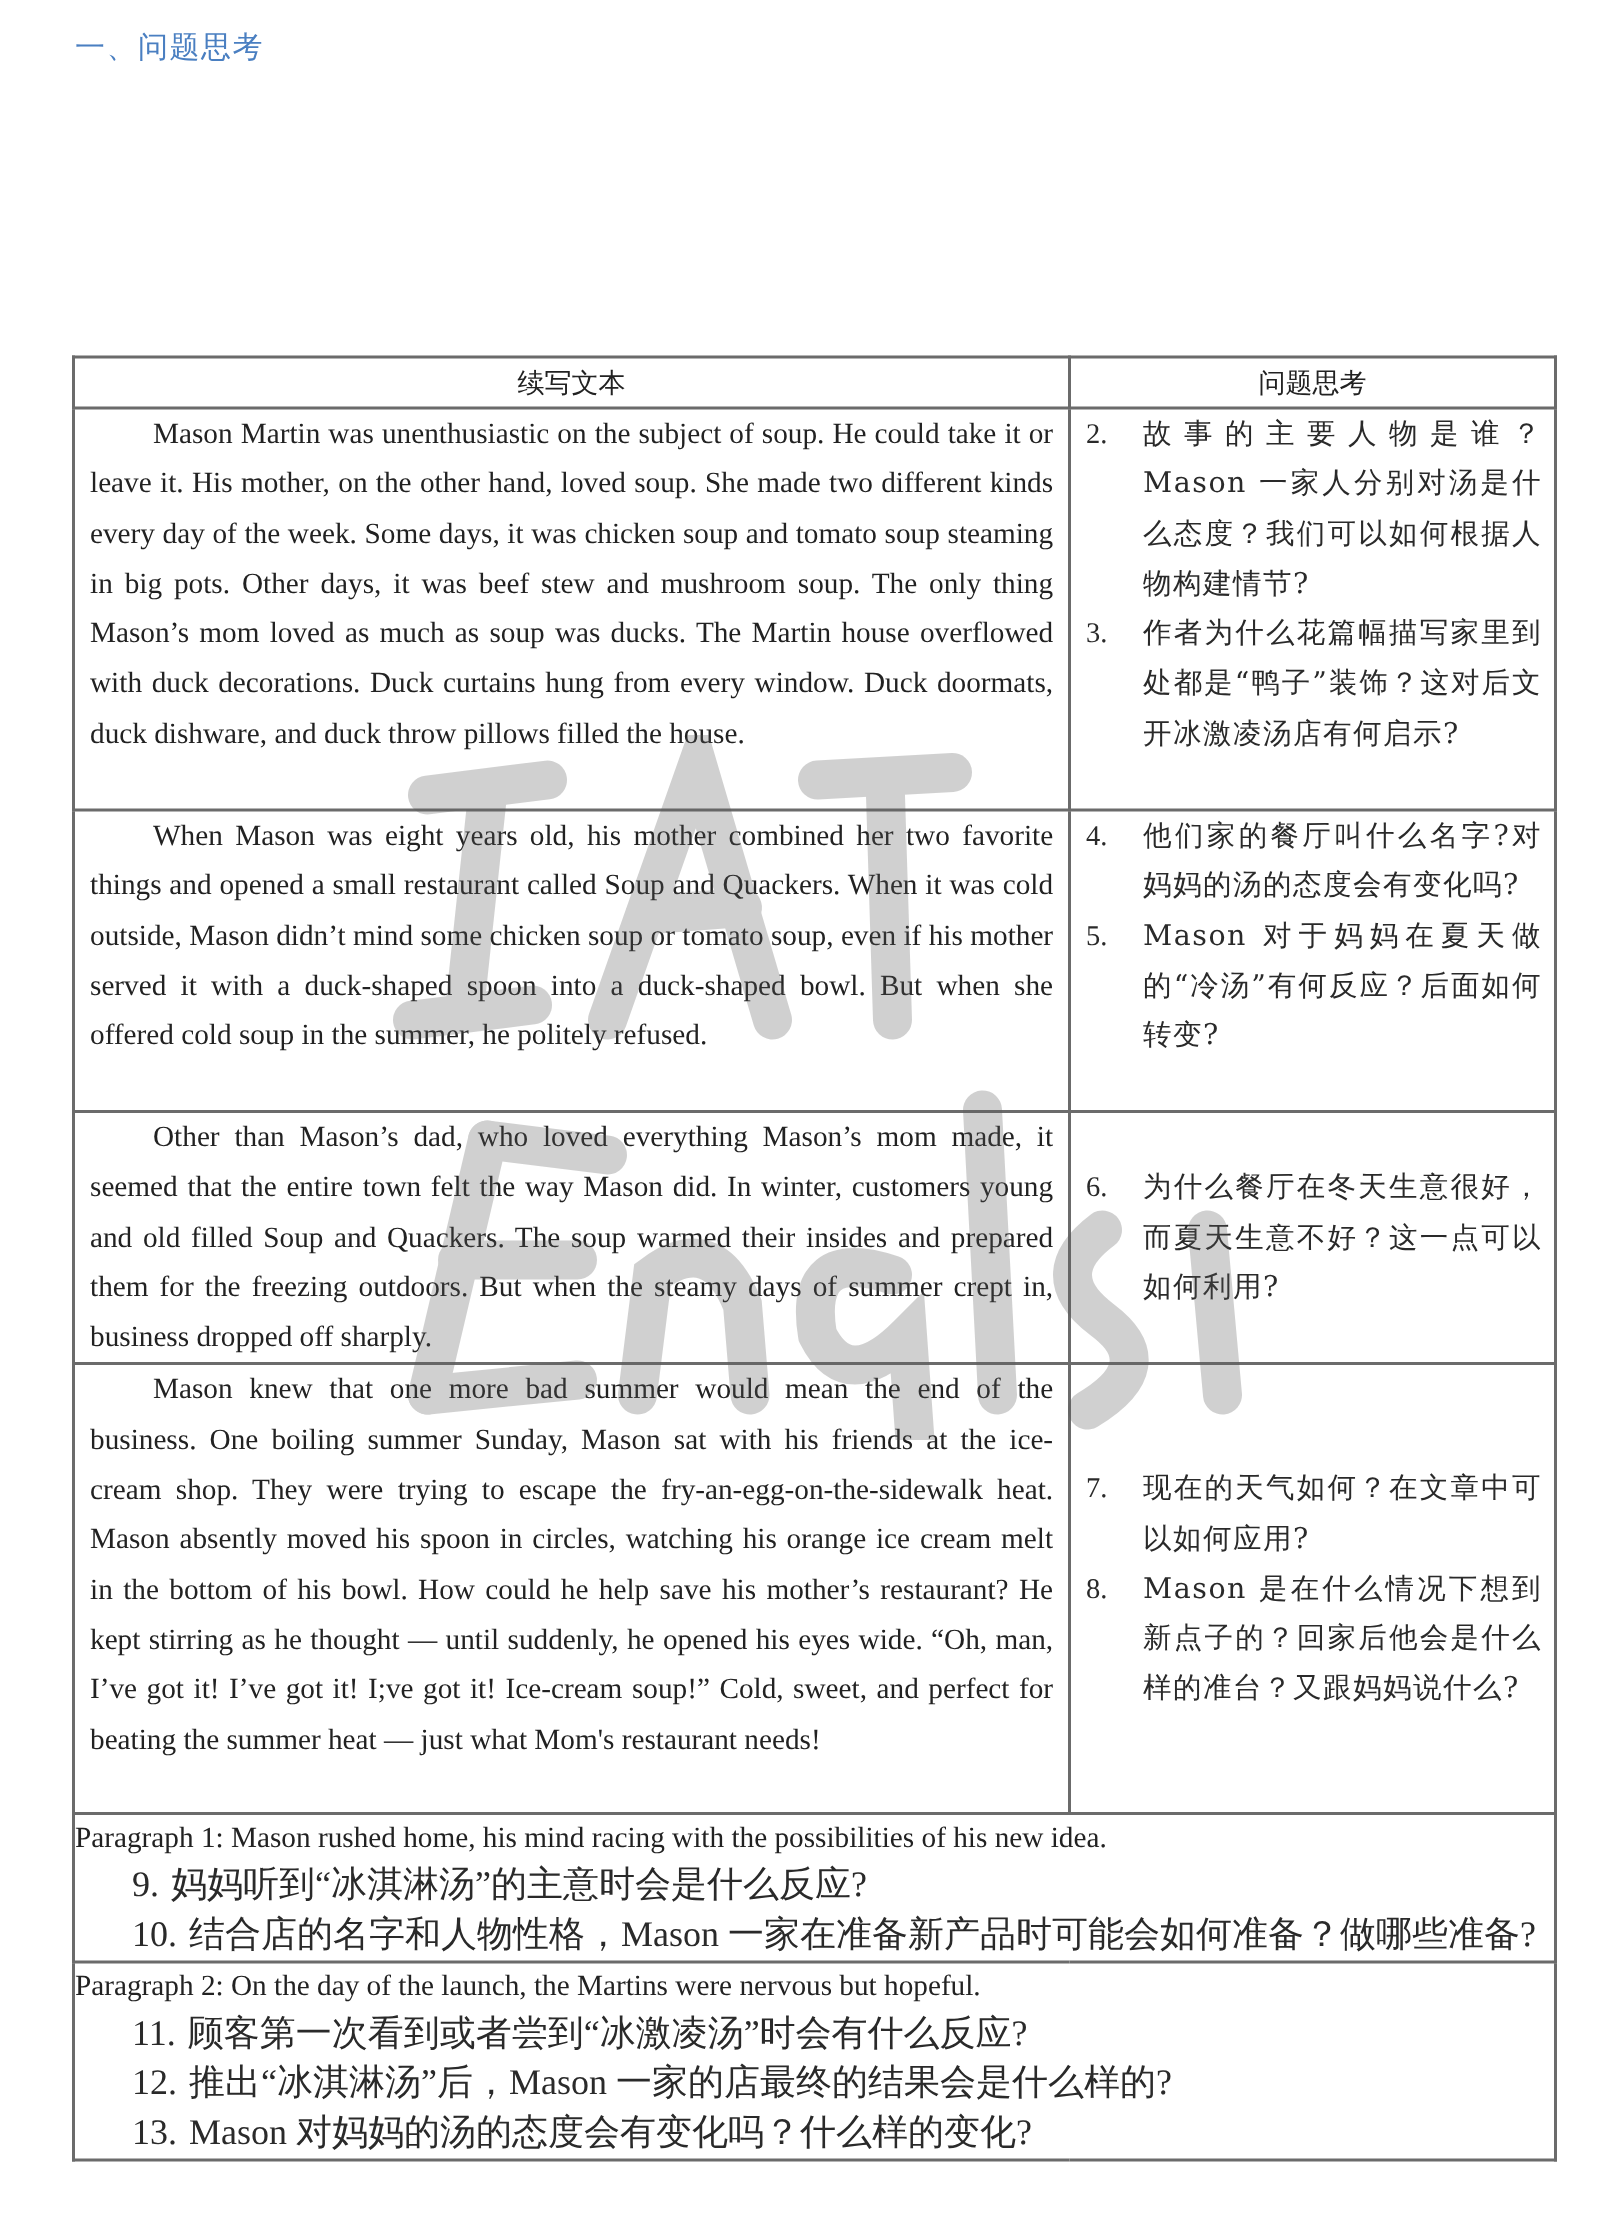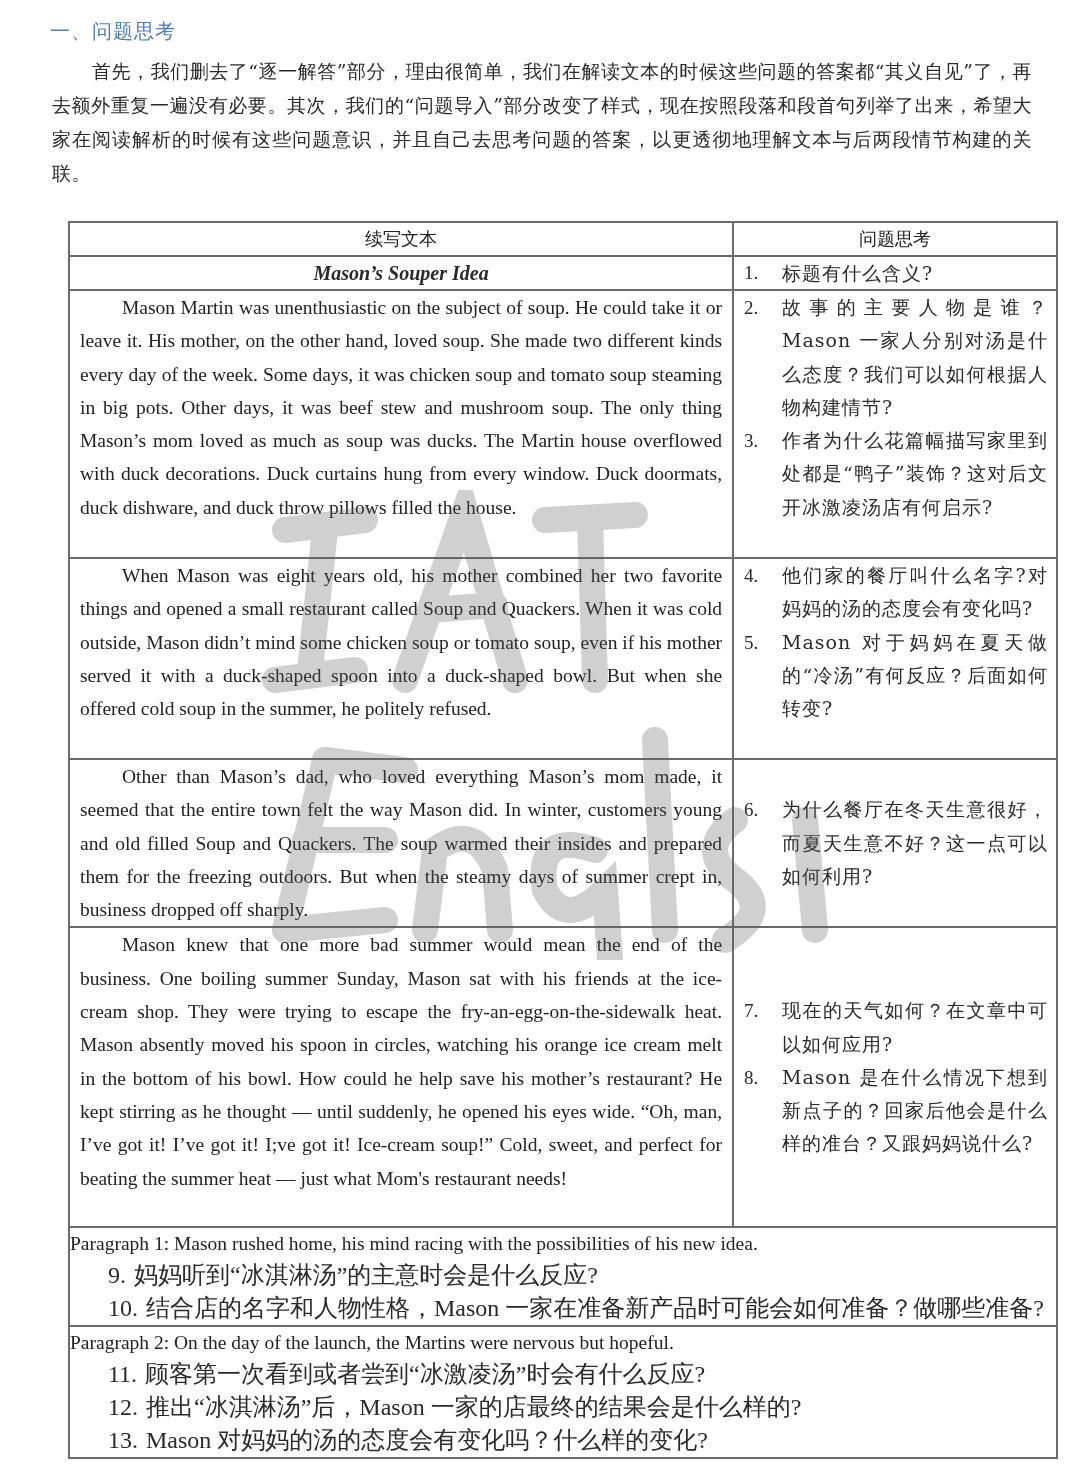--- a/index.html
+++ b/index.html
@@ -16,24 +16,23 @@
     font-size: 20px; color: #4a7fc1; letter-spacing: 1px;
   }
   .intro {
     position: absolute; left: 52px; top: 54px; width: 980px;
     font-size: 19px; line-height: 34px; color: #2a2a2a;
     letter-spacing: 0.4px;
   }
   .intro p { margin: 0; text-indent: 40px; text-align: justify; }
 
   table.main {
-    position: absolute; left: 48px; top: 221px; width: 990px;
+    position: absolute; left: 48px; top: 237px; width: 990px;
     border-collapse: collapse;
     font-family: "Liberation Serif", "DejaVu Serif", serif;
-    margin-left: 20px;
   }
   table.main td, table.main th {
     border: 2px solid #6b6b6b; vertical-align: top; padding: 0;
   }
   .th-cell {
     font-family: "DejaVu Sans", "Liberation Sans", sans-serif;
     font-weight: normal; font-size: 18px; height: 32px; text-align: center;
     vertical-align: middle !important; color: #222;
   }
   .col-left { width: 665px; }
@@ -68,42 +67,28 @@
   }
 </style>
 </head>
 <body>
 
 <div class="page">
 
   <div class="section-title">一、问题思考</div>
 
   <div class="intro">
-    <p>首先，我们删去了“逐一解答”部分，理由很简单，我们在解读文本的时候这些问题的答案都“其义自见”了，再去额外重复一遍没有必要。其次，我们的“问题导入”部分改变了样式，现在按照段落和段首句列举了出来，希望大家在阅读解析的时候有这些问题意识，并且自己去思考问题的答案，以更透彻地理解文本与后两段情节构建的关联。</p>
   </div>
 
   <table class="main">
     <tbody>
         <tr>
       <th class="th-cell col-left">续写文本</th>
       <th class="th-cell col-right">问题思考</th>
     </tr>
-    <tr>
-      <td class="col-left">
-        <div class="story-title">Mason’s Souper Idea</div>
-      </td>
-      <td class="col-right">
-        <div class="q-list">
-          <div class="q-item q-single">
-            <span class="q-num">1.</span>
-            <span class="q-text">标题有什么含义?</span>
-          </div>
-        </div>
-      </td>
-    </tr>
     <tr style="height:268px;">
       <td class="col-left">
         <div class="story-para"><span class="indent"></span><span>Mason Martin was unenthusiastic on the subject of soup. He could take it or leave it. His mother, on the other hand, loved soup. She made two different kinds every day of the week. Some days, it was chicken soup and tomato soup steaming in big pots. Other days, it was beef stew and mushroom soup. The only thing Mason’s mom loved as much as soup was ducks. The Martin house overflowed with duck decorations. Duck curtains hung from every window. Duck doormats, duck dishware, and duck throw pillows filled the house.</span></div>
       </td>
       <td class="col-right">
         <div class="q-list">
           <div class="q-item">
             <span class="q-num">2.</span>
             <span class="q-text">故事的主要人物是谁？Mason 一家人分别对汤是什么态度？我们可以如何根据人物构建情节?</span>
           </div>

